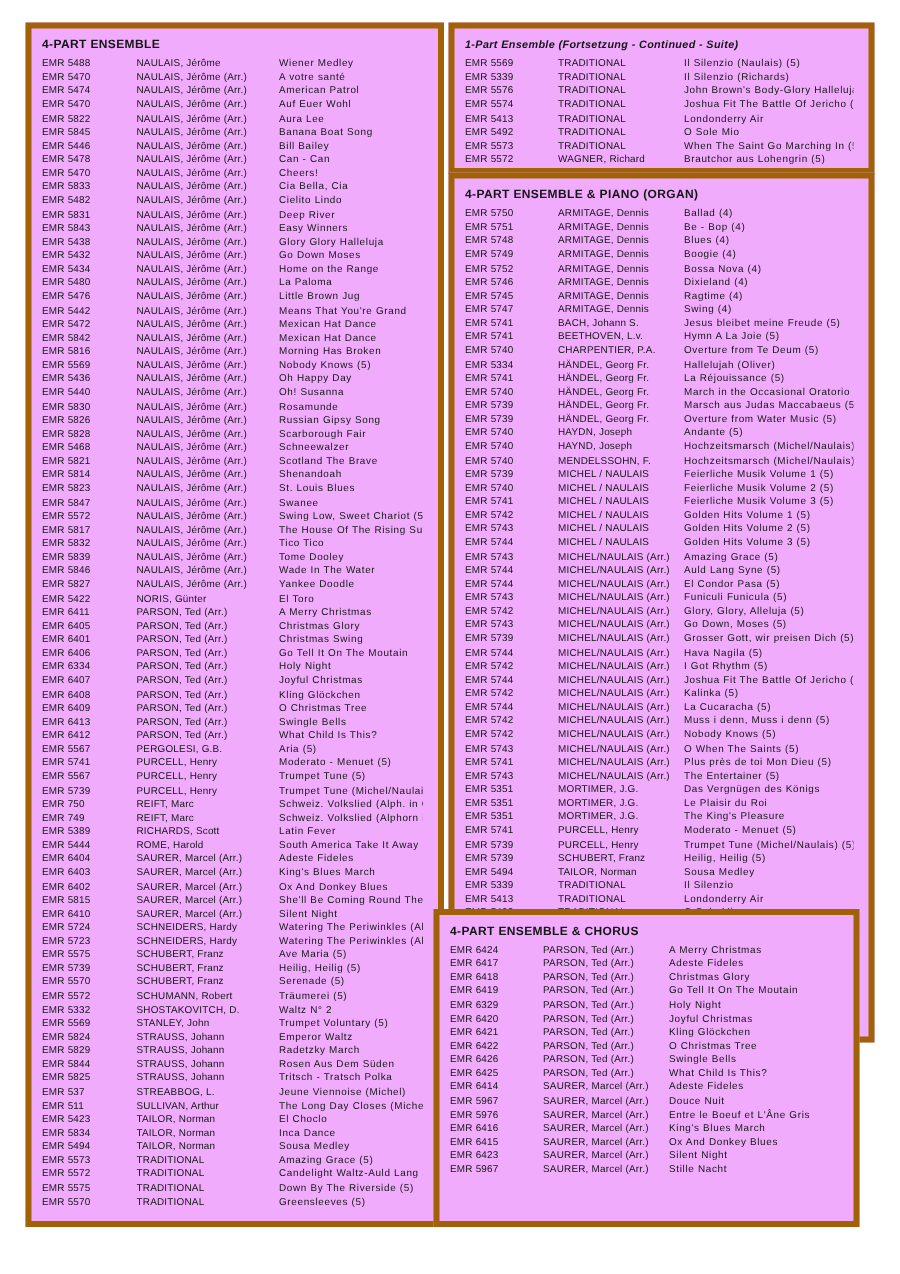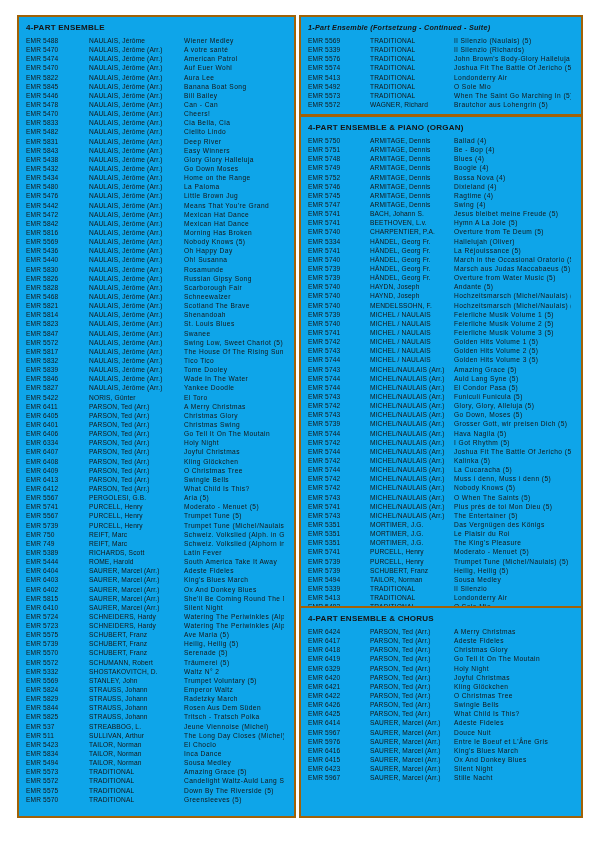--- a/index.html
+++ b/index.html
@@ -2,27 +2,27 @@
 <html><head>
 <meta charset="utf-8">
 <style>
   html,body{margin:0;padding:0;}
   body{
     width:600px;height:849px;background:#ffffff;
     font-family:"Liberation Sans", sans-serif;color:#151515;
     position:relative;overflow:hidden;
   }
   .box{
-    position:absolute;background:#0ea5e9;border:2px solid #a16207;
+    position:absolute;background:#f0abfc;border:4px solid #a16207;
     box-sizing:border-box;padding:3px 10px 0 7px;overflow:hidden;
   }
   .left-box{left:17px;top:15px;width:279px;height:803px;}
   .rbox1{left:299px;top:15px;width:284px;height:101px;}
   .rbox2{left:299px;top:115px;width:284px;height:580px;}
-  .rbox3{left:299px;top:606px;width:284px;height:212px;}
+  .rbox3{left:289px;top:606px;width:284px;height:212px;}
   .section-title{
     font-size:8px;font-weight:bold;letter-spacing:.25px;
     margin:3px 0 4px 0;white-space:nowrap;
   }
   .section-title.italic{font-style:italic;font-size:7.2px;}
   .rows .row{
     display:grid;height:9.15px;align-items:center;
   }
   .left-grid .row{grid-template-columns:63px 95px 1fr;}
   .right-grid .row{grid-template-columns:62px 84px 1fr;}

